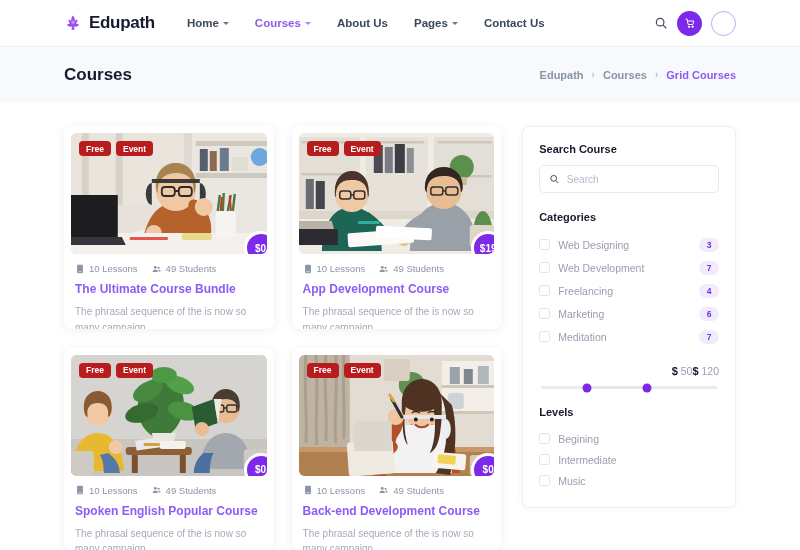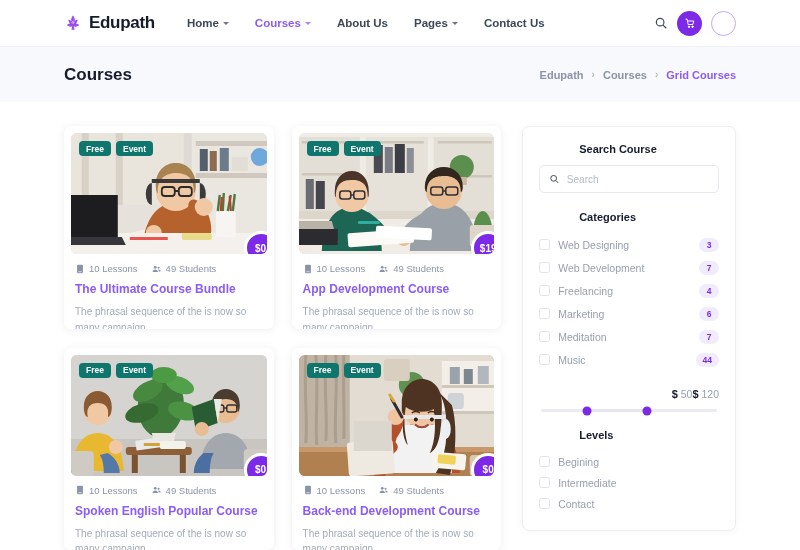--- a/index.html
+++ b/index.html
@@ -91,21 +91,21 @@
   }
   .card-media {
     position: relative; height: 121px; margin: 7px 7px 0 7px;
     border-radius: 6px; overflow: hidden;
   }
   .photo { position: absolute; inset: 0; }
   .badges {
     position: absolute; top: 8px; left: 8px; display: flex; gap: 5px; z-index: 3;
   }
   .badge {
-    background: #0f766e; color: #fff; font-size: 8.5px; font-weight: 600;
+    background: #b91c1c; color: #fff; font-size: 8.5px; font-weight: 600;
     padding: 2.5px 7px; border-radius: 4px; cursor: pointer;
   }
   .price-bubble {
     position: absolute; right: -11px; bottom: -11px;
     width: 34px; height: 34px; border-radius: 50%;
     background: #7c2ae8; color: #fff; font-size: 10px; font-weight: bold;
     display: flex; align-items: center; justify-content: center;
     z-index: 3; border: 3px solid #fff;
   }
   .card-body { padding: 9px 11px 12px 11px; }
@@ -123,21 +123,21 @@
   }
 
   
   .sidebar {
     width: 215px; background: #fff; border-radius: 7px;
     border: 1px solid #eceef2;
     box-shadow: 0 1px 7px rgba(60,72,88,.05);
     padding: 16px 16px; align-self: start;
   }
   .sb-title {
-    font-size: 11px; font-weight: bold; color: #161c2d; margin-bottom: 10px; margin-left: 40px;
+    font-size: 11px; font-weight: bold; color: #161c2d; margin-bottom: 10px;
   }
   .search-wrap {
     display: flex; align-items: center; gap: 7px;
     border: 1px solid #e7e9ef; border-radius: 5px;
     padding: 7px 9px; margin-bottom: 18px;
   }
   .search-input {
     border: none; outline: none; font-size: 10px; color: #3c4858;
     width: 100%; font-family: "Liberation Sans", sans-serif; background: transparent;
   }
@@ -578,25 +578,20 @@
       <div class="check-row">
         <span class="cbox"></span>
         <span class="check-label">Marketing</span>
         <span class="count-pill">6</span>
       </div>
       <div class="check-row">
         <span class="cbox"></span>
         <span class="check-label">Meditation</span>
         <span class="count-pill">7</span>
       </div>
-      <div class="check-row">
-        <span class="cbox"></span>
-        <span class="check-label">Music</span>
-        <span class="count-pill">44</span>
-      </div>
     </div>
 
     <div class="sb-section">
       <div class="price-row">
         <span class="price-val">
           <b>$</b>
           <span>50</span>
         </span>
         <span class="price-val">
           <b>$</b>
@@ -615,18 +610,18 @@
       <div class="check-row">
         <span class="cbox"></span>
         <span class="check-label">Begining</span>
       </div>
       <div class="check-row">
         <span class="cbox"></span>
         <span class="check-label">Intermediate</span>
       </div>
       <div class="check-row">
         <span class="cbox"></span>
-        <span class="check-label">Contact</span>
+        <span class="check-label">Music</span>
       </div>
     </div>
 
   </aside>
 </div>
 
 </body></html>

